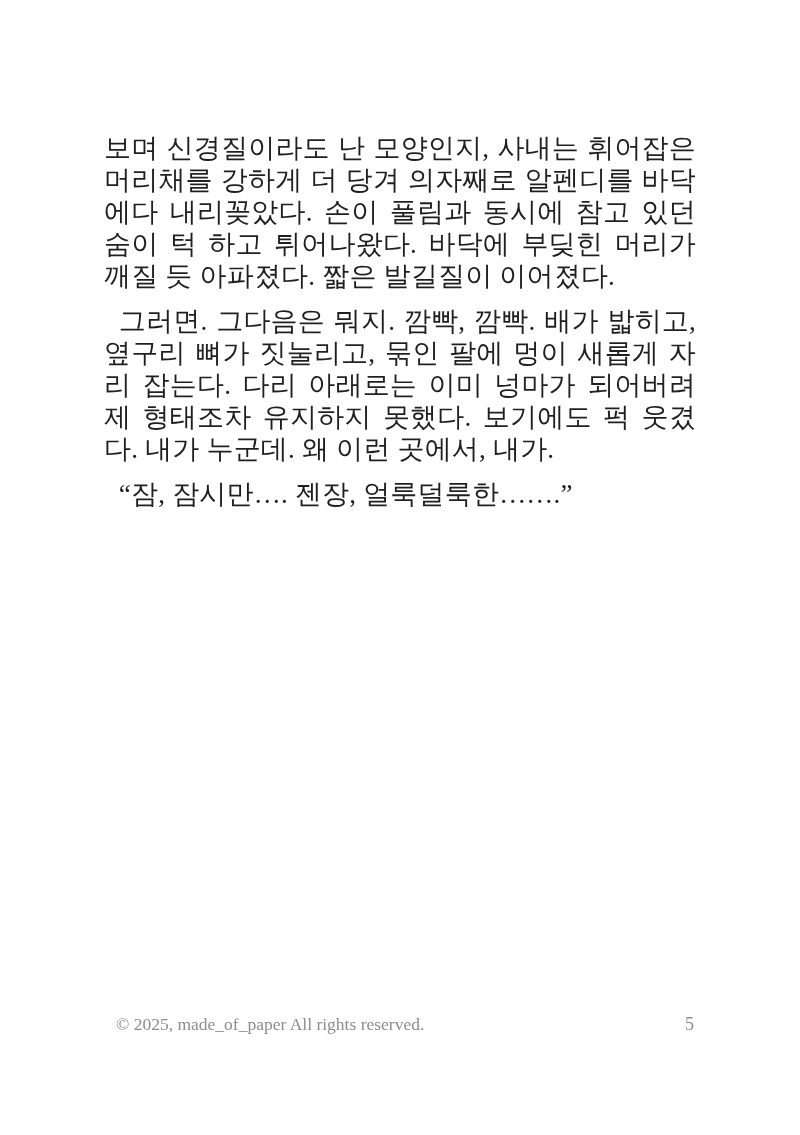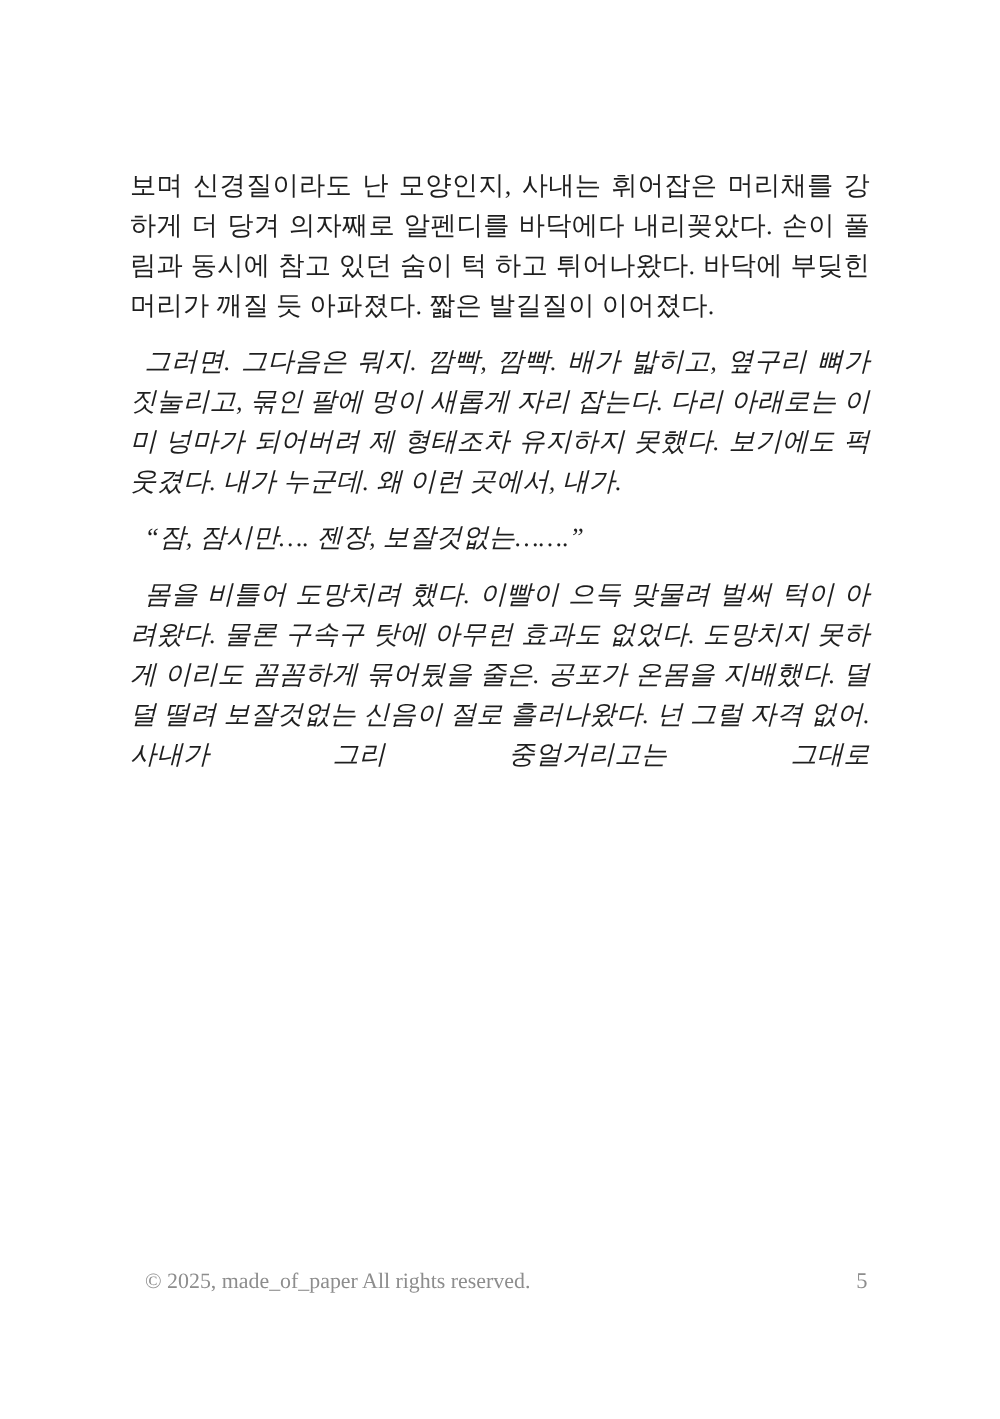--- a/index.html
+++ b/index.html
@@ -16,30 +16,29 @@
     font-family: "Liberation Serif", "DejaVu Serif", serif;
   }
   .text-body {
     position: absolute;
     left: 104px;
     top: 132px;
     width: 592px;
   }
   .text-body p.para {
     margin: 0 0 13px 0;
-    font-size: 21px;
+    font-size: 27px;
     line-height: 32px;
     color: #1f1f1f;
     text-align: justify;
     word-break: normal;
     letter-spacing: 0.2px;
   }
   .text-body p.para.indent {
     text-indent: 0.55em;
-    font-style: italic;
   }
   
   .text-body p.para.continued {
     text-align-last: justify;
   }
   .footer {
     position: absolute;
     left: 116px;
     right: 106px;
     top: 1012px;
@@ -54,20 +53,19 @@
     font-size: 18px;
   }
 </style>
 </head>
 <body>
 
 <div class="page">
   <div class="text-body">
       <p class="para">보며 신경질이라도 난 모양인지, 사내는 휘어잡은 머리채를 강하게 더 당겨 의자째로 알펜디를 바닥에다 내리꽂았다. 손이 풀림과 동시에 참고 있던 숨이 턱 하고 튀어나왔다. 바닥에 부딪힌 머리가 깨질 듯 아파졌다. 짧은 발길질이 이어졌다.</p>
       <p class="para indent">그러면. 그다음은 뭐지. 깜빡, 깜빡. 배가 밟히고, 옆구리 뼈가 짓눌리고, 묶인 팔에 멍이 새롭게 자리 잡는다. 다리 아래로는 이미 넝마가 되어버려 제 형태조차 유지하지 못했다. 보기에도 퍽 웃겼다. 내가 누군데. 왜 이런 곳에서, 내가.</p>
-      <p class="para indent">“잠, 잠시만…. 젠장, 보잘것없는…….”</p>
-      <p class="para indent continued">몸을 비틀어 도망치려 했다. 이빨이 으득 맞물려 벌써 턱이 아려왔다. 물론 구속구 탓에 아무런 효과도 없었다. 도망치지 못하게 이리도 꼼꼼하게 묶어뒀을 줄은. 공포가 온몸을 지배했다. 덜덜 떨려 보잘것없는 신음이 절로 흘러나왔다. 넌 그럴 자격 없어. 사내가 그리 중얼거리고는 그대로</p>
+      <p class="para indent">“잠, 잠시만…. 젠장, 얼룩덜룩한…….”</p>
     </div>
   <div class="footer">
     <span class="copyright">© 2025, made_of_paper All rights reserved.</span>
     <span class="page-num">5</span>
   </div>
 </div>
 
 </body></html>

